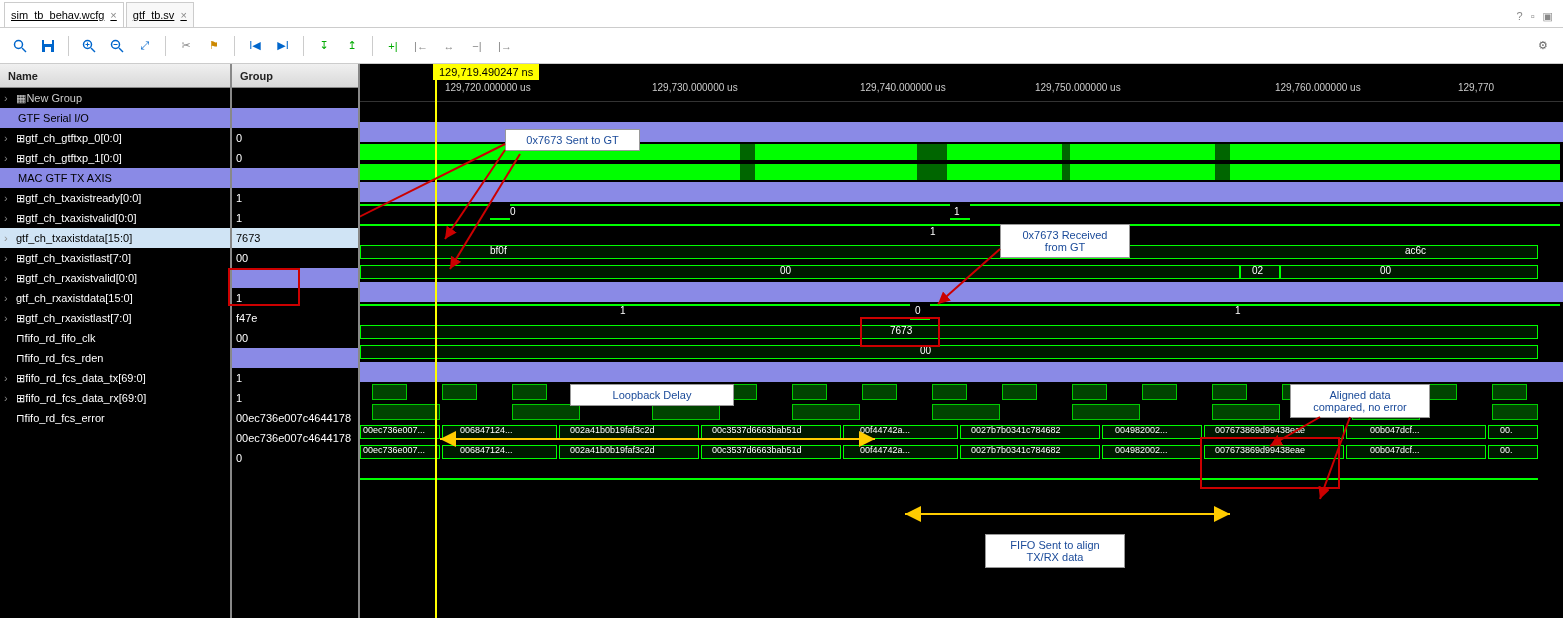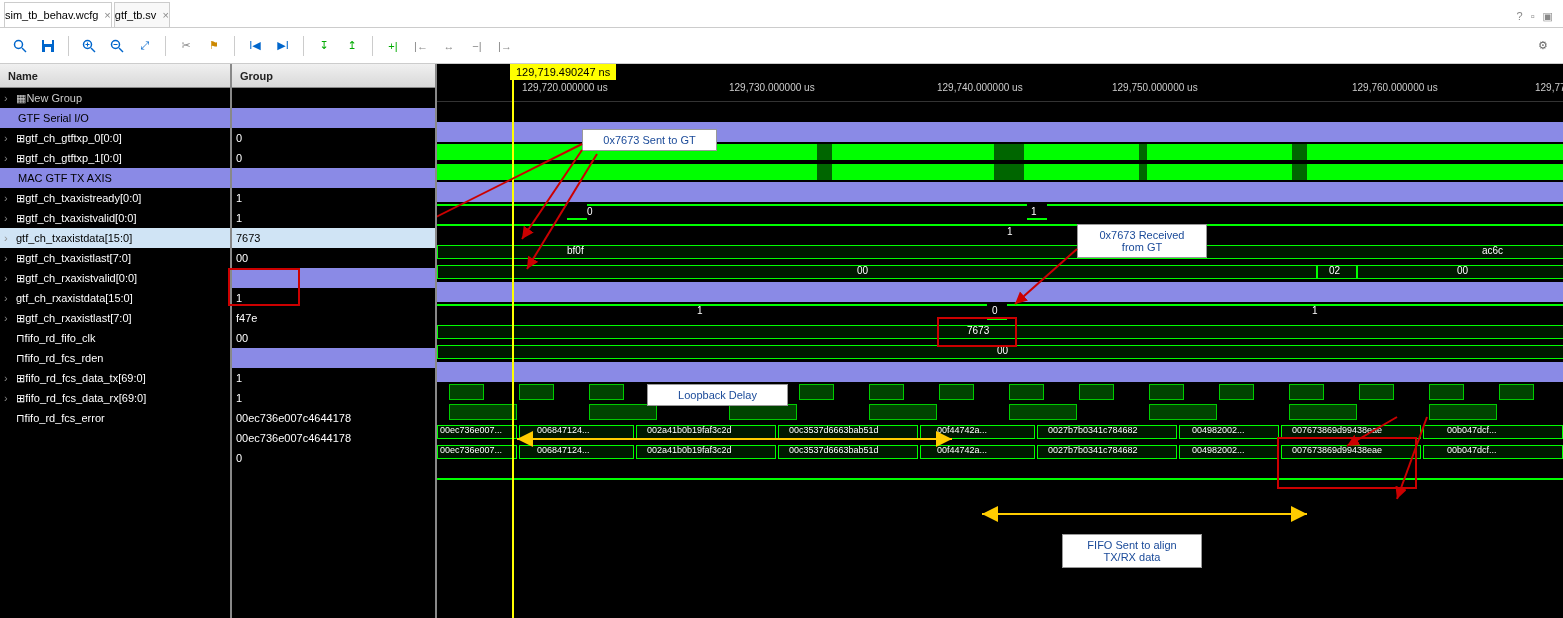--- a/index.html
+++ b/index.html
@@ -1,27 +1,27 @@
 <!DOCTYPE html>
 <html><head>
 <meta charset="utf-8">
 <style>
 * { margin: 0; padding: 0; box-sizing: border-box; font-family: Arial, Helvetica, sans-serif; font-size: 11px; }
 body { background: #f0f0f0; width: 1563px; height: 618px; overflow: hidden; }
 .tabs { height: 28px; background: #fff; border-bottom: 1px solid #ccc; display: flex; align-items: flex-end; padding-left: 4px; }
-.tab { padding: 6px 0; border: 1px solid #ccc; border-bottom: none; margin-right: 2px; background: #f8f8f8; cursor: pointer; display: flex; align-items: center; gap: 6px; }
+.tab { padding: 6px 6px; border: 1px solid #ccc; border-bottom: none; margin-right: 2px; background: #f8f8f8; cursor: pointer; display: flex; align-items: center; gap: 6px; text-decoration: underline; }
 .tab.active { background: #fff; font-weight: normal; }
 .tab .close { color: #888; }
 .right-icons { margin-left: auto; padding: 4px 10px; display: flex; gap: 8px; color: #888; }
 .toolbar { height: 36px; background: #fff; border-bottom: 1px solid #ccc; display: flex; align-items: center; padding: 0 8px; gap: 4px; }
 .tbtn { width: 24px; height: 24px; display: flex; align-items: center; justify-content: center; cursor: pointer; color: #0066cc; border-radius: 2px; }
 .tsep { width: 1px; height: 20px; background: #ccc; margin: 0 4px; }
 .gear-right { margin-left: auto; color: #666; }
 .main { display: flex; height: 554px; background: #000; }
-.left-panel { width: 437px; display: flex; border-right: 2px solid #888; }
+.left-panel { width: 360px; display: flex; border-right: 2px solid #888; }
 .name-col { width: 232px; border-right: 2px solid #888; display: flex; flex-direction: column; }
 .value-col { flex: 1; display: flex; flex-direction: column; }
 .col-header { height: 24px; background: linear-gradient(#f0f0f0,#d8d8d8); border-bottom: 1px solid #888; display: flex; align-items: center; padding: 0 8px; font-weight: bold; color: #222; }
 .col-body { flex: 1; background: #000; }
 .row { height: 20px; display: flex; align-items: center; color: #fff; padding: 0 4px; overflow: hidden; white-space: nowrap; }
 .row.group { color: #ccc; }
 .row.divider { background: #8a8ae6; color: #000; font-weight: normal; padding-left: 18px; }
 .row.selected { background: #d0e4f5; color: #000; }
 .chev { color: #888; margin-right: 2px; width: 10px; display: inline-block; }
 .wave-area { flex: 1; position: relative; background: #000; overflow: hidden; }
@@ -352,21 +352,25 @@
       <div class="wrow">
         <div class="digital-low" style="left:0;width:1178px"></div>
       </div>
     </div>
 
     <div class="callout" style="top:65px;left:145px;width:135px">0x7673 Sent to GT</div>
     <div class="callout" style="top:160px;left:640px;width:130px">
       <div>0x7673 Received</div>
       <div>from GT</div>
     </div>
-    <div class="callout" style="top:320px;left:210px;width:141px">Loopback Delay</div>
+    <div class="callout" style="top:320px;left:210px;width:164px">Loopback Delay</div>
+    <div class="callout" style="top:320px;left:930px;width:140px">
+      <div>Aligned data</div>
+      <div>compared, no error</div>
+    </div>
     <div class="callout" style="top:470px;left:625px;width:140px">
       <div>FIFO Sent to align</div>
       <div>TX/RX data</div>
     </div>
 
     <div class="red-box" style="top:253px;left:500px;width:80px;height:30px"></div>
     <div class="red-box" style="top:373px;left:840px;width:140px;height:52px"></div>
 
     <svg style="position:absolute;top:0;left:0;width:100%;height:100%;pointer-events:none;z-index:6">
       <defs>

